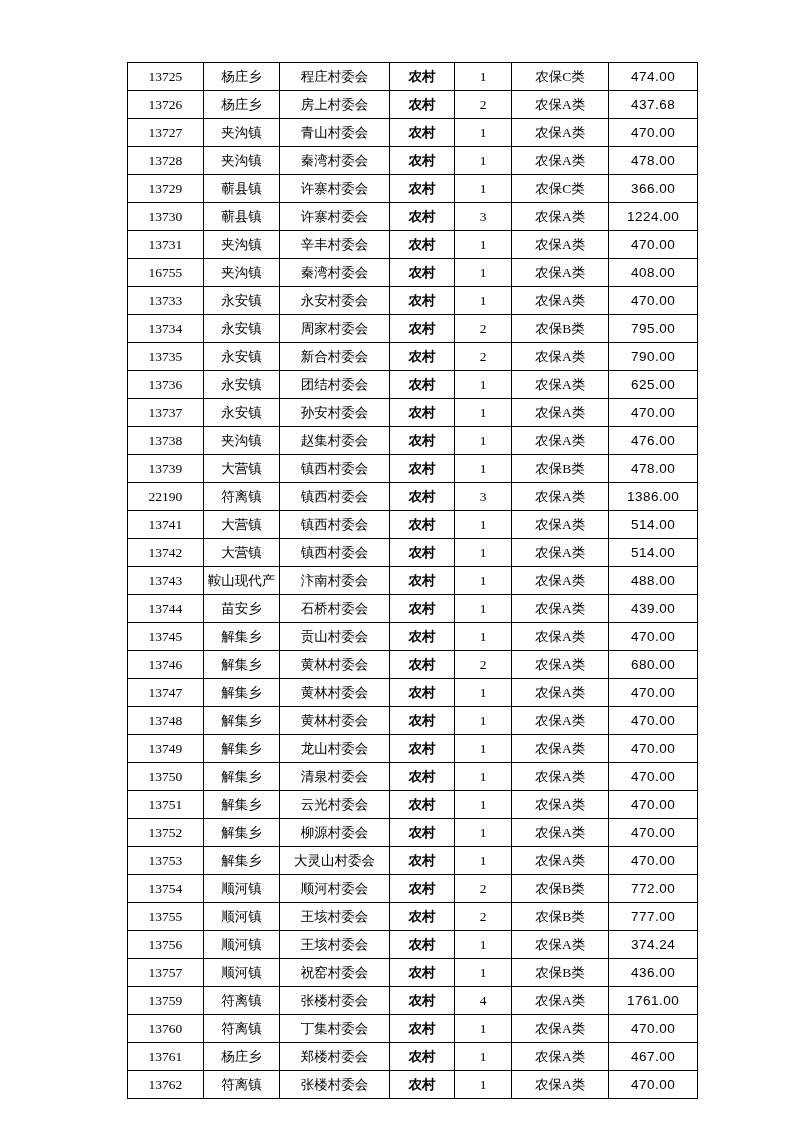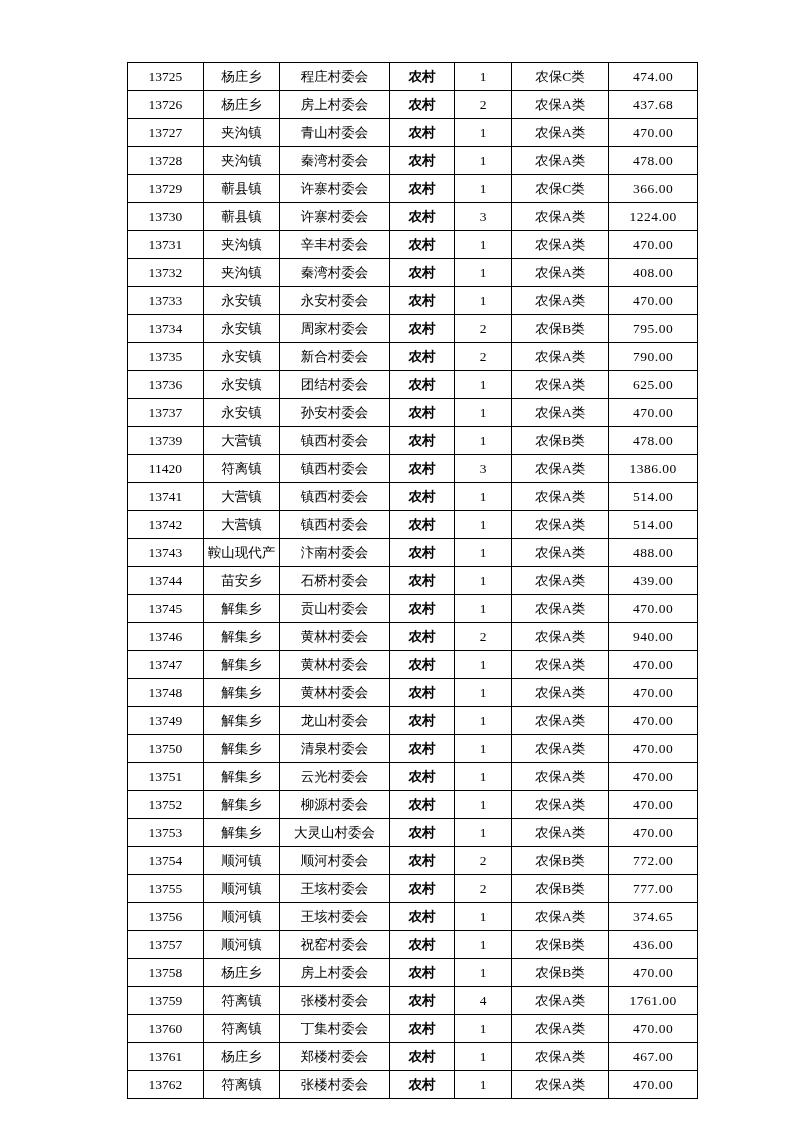--- a/index.html
+++ b/index.html
@@ -36,21 +36,21 @@
     padding: 0 1px;
     white-space: nowrap;
     overflow: hidden;
   }
   td.c-id      { width: 68px; }
   td.c-town    { width: 68px; }
   td.c-village { width: 100px; font-family: Liberation Serif, serif; }
   td.c-type    { width: 58px; font-weight: bold; }
   td.c-count   { width: 50px; }
   td.c-cat     { width: 88px; }
-  td.c-amount  { width: 80px; font-family: Liberation Serif, serif; }
+  td.c-amount  { width: 80px; font-family: Liberation Sans, sans-serif; }
   .amt {
     display: inline-block;
     letter-spacing: 0.5px;
   }
 </style>
 </head>
 <body>
 
 <div class="page">
   <table class="data-table">
@@ -112,21 +112,21 @@
         <tr>
           <td class="c-id">13731</td>
           <td class="c-town">夹沟镇</td>
           <td class="c-village">辛丰村委会</td>
           <td class="c-type">农村</td>
           <td class="c-count">1</td>
           <td class="c-cat">农保A类</td>
           <td class="c-amount"><span class="amt">470.00</span></td>
         </tr>
         <tr>
-          <td class="c-id">13732</td>
+          <td class="c-id">16755</td>
           <td class="c-town">夹沟镇</td>
           <td class="c-village">秦湾村委会</td>
           <td class="c-type">农村</td>
           <td class="c-count">1</td>
           <td class="c-cat">农保A类</td>
           <td class="c-amount"><span class="amt">408.00</span></td>
         </tr>
         <tr>
           <td class="c-id">13733</td>
           <td class="c-town">永安镇</td>
@@ -164,32 +164,41 @@
           <td class="c-amount"><span class="amt">625.00</span></td>
         </tr>
         <tr>
           <td class="c-id">13737</td>
           <td class="c-town">永安镇</td>
           <td class="c-village">孙安村委会</td>
           <td class="c-type">农村</td>
           <td class="c-count">1</td>
           <td class="c-cat">农保A类</td>
           <td class="c-amount"><span class="amt">470.00</span></td>
+        </tr>
+        <tr>
+          <td class="c-id">13738</td>
+          <td class="c-town">夹沟镇</td>
+          <td class="c-village">赵集村委会</td>
+          <td class="c-type">农村</td>
+          <td class="c-count">1</td>
+          <td class="c-cat">农保A类</td>
+          <td class="c-amount"><span class="amt">476.00</span></td>
         </tr>
         <tr>
           <td class="c-id">13739</td>
           <td class="c-town">大营镇</td>
           <td class="c-village">镇西村委会</td>
           <td class="c-type">农村</td>
           <td class="c-count">1</td>
           <td class="c-cat">农保B类</td>
           <td class="c-amount"><span class="amt">478.00</span></td>
         </tr>
         <tr>
-          <td class="c-id">11420</td>
+          <td class="c-id">22190</td>
           <td class="c-town">符离镇</td>
           <td class="c-village">镇西村委会</td>
           <td class="c-type">农村</td>
           <td class="c-count">3</td>
           <td class="c-cat">农保A类</td>
           <td class="c-amount"><span class="amt">1386.00</span></td>
         </tr>
         <tr>
           <td class="c-id">13741</td>
           <td class="c-town">大营镇</td>
@@ -235,21 +244,21 @@
           <td class="c-cat">农保A类</td>
           <td class="c-amount"><span class="amt">470.00</span></td>
         </tr>
         <tr>
           <td class="c-id">13746</td>
           <td class="c-town">解集乡</td>
           <td class="c-village">黄林村委会</td>
           <td class="c-type">农村</td>
           <td class="c-count">2</td>
           <td class="c-cat">农保A类</td>
-          <td class="c-amount"><span class="amt">940.00</span></td>
+          <td class="c-amount"><span class="amt">680.00</span></td>
         </tr>
         <tr>
           <td class="c-id">13747</td>
           <td class="c-town">解集乡</td>
           <td class="c-village">黄林村委会</td>
           <td class="c-type">农村</td>
           <td class="c-count">1</td>
           <td class="c-cat">农保A类</td>
           <td class="c-amount"><span class="amt">470.00</span></td>
         </tr>
@@ -325,39 +334,30 @@
           <td class="c-cat">农保B类</td>
           <td class="c-amount"><span class="amt">777.00</span></td>
         </tr>
         <tr>
           <td class="c-id">13756</td>
           <td class="c-town">顺河镇</td>
           <td class="c-village">王垓村委会</td>
           <td class="c-type">农村</td>
           <td class="c-count">1</td>
           <td class="c-cat">农保A类</td>
-          <td class="c-amount"><span class="amt">374.65</span></td>
+          <td class="c-amount"><span class="amt">374.24</span></td>
         </tr>
         <tr>
           <td class="c-id">13757</td>
           <td class="c-town">顺河镇</td>
           <td class="c-village">祝窑村委会</td>
           <td class="c-type">农村</td>
           <td class="c-count">1</td>
           <td class="c-cat">农保B类</td>
           <td class="c-amount"><span class="amt">436.00</span></td>
-        </tr>
-        <tr>
-          <td class="c-id">13758</td>
-          <td class="c-town">杨庄乡</td>
-          <td class="c-village">房上村委会</td>
-          <td class="c-type">农村</td>
-          <td class="c-count">1</td>
-          <td class="c-cat">农保B类</td>
-          <td class="c-amount"><span class="amt">470.00</span></td>
         </tr>
         <tr>
           <td class="c-id">13759</td>
           <td class="c-town">符离镇</td>
           <td class="c-village">张楼村委会</td>
           <td class="c-type">农村</td>
           <td class="c-count">4</td>
           <td class="c-cat">农保A类</td>
           <td class="c-amount"><span class="amt">1761.00</span></td>
         </tr>

